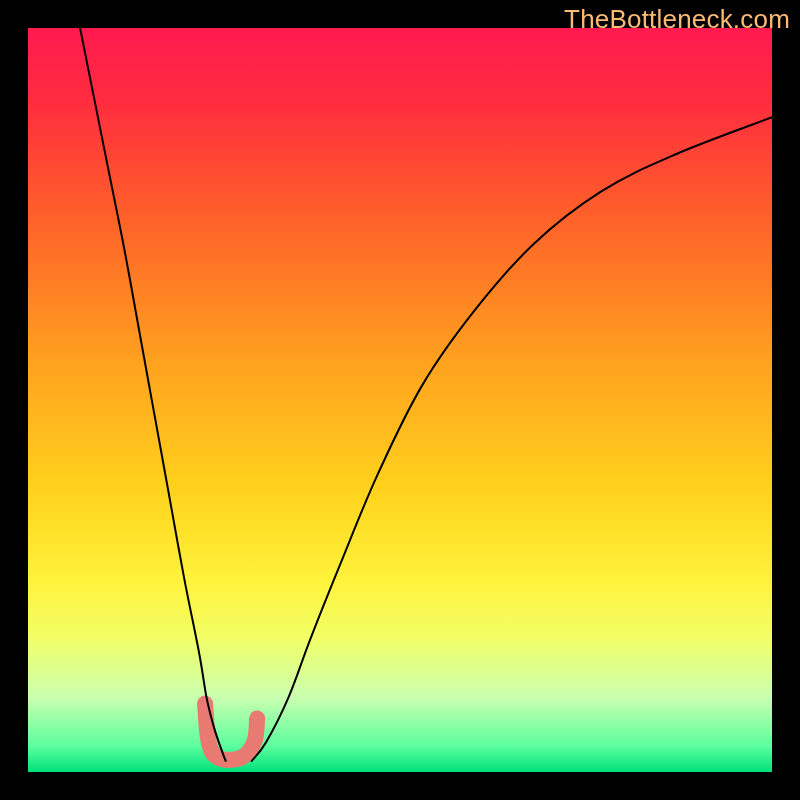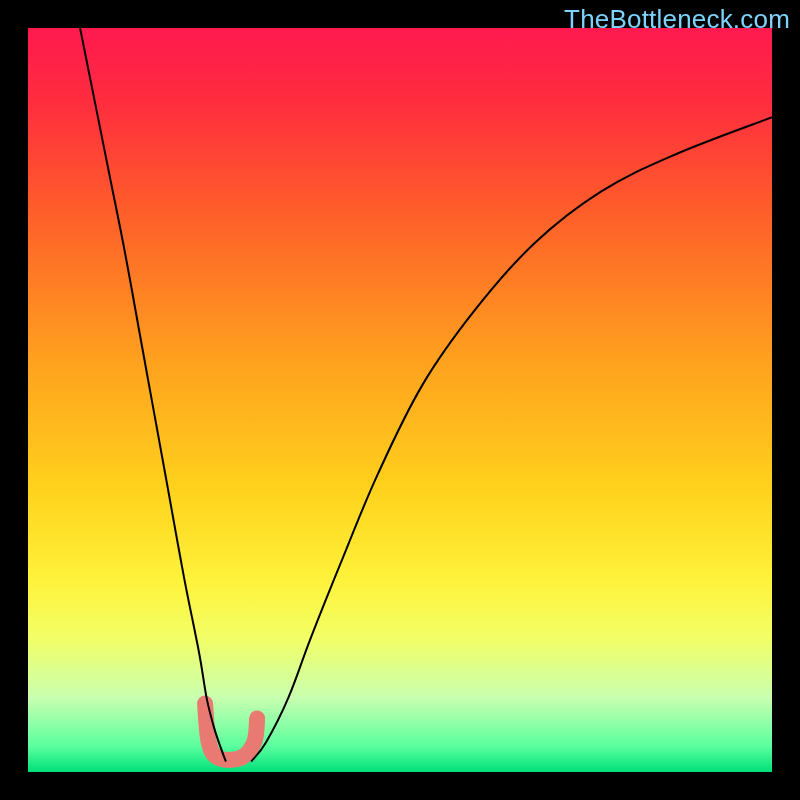--- a/index.html
+++ b/index.html
@@ -21,21 +21,21 @@
     left: 28px;
     top: 28px;
     width: 744px;
     height: 744px;
     overflow: hidden;
   }
   .watermark {
     position: absolute;
     top: 4px;
     right: 10px;
-    color: #7dd3fc;
+    color: #fdba74;
     font-size: 26px;
     font-weight: 400;
     letter-spacing: 0.2px;
     user-select: none;
   }
 </style>
 </head>
 <body>
 
 <div class="frame">

